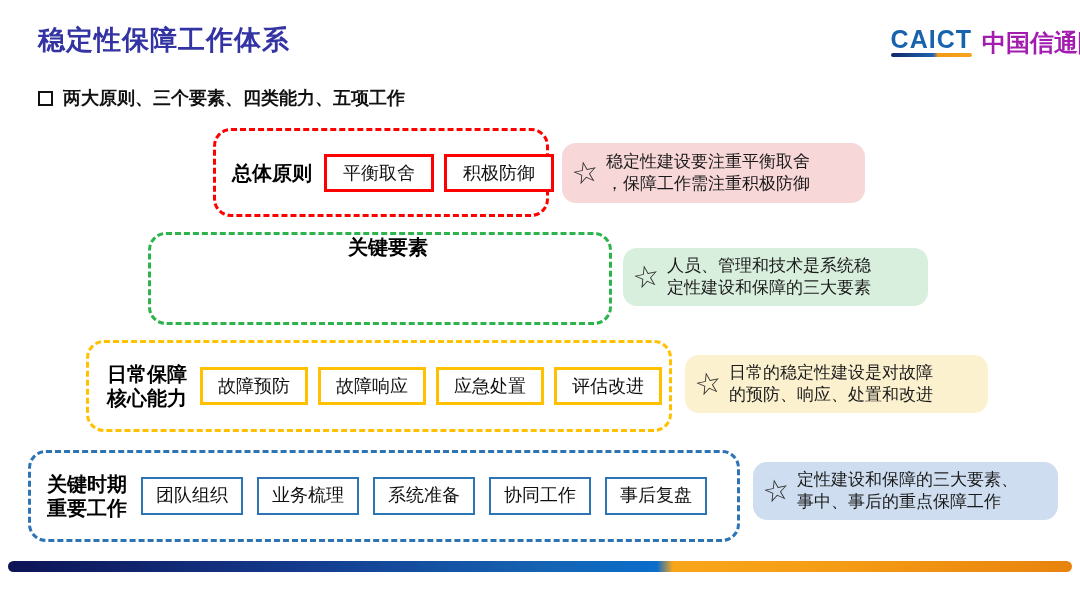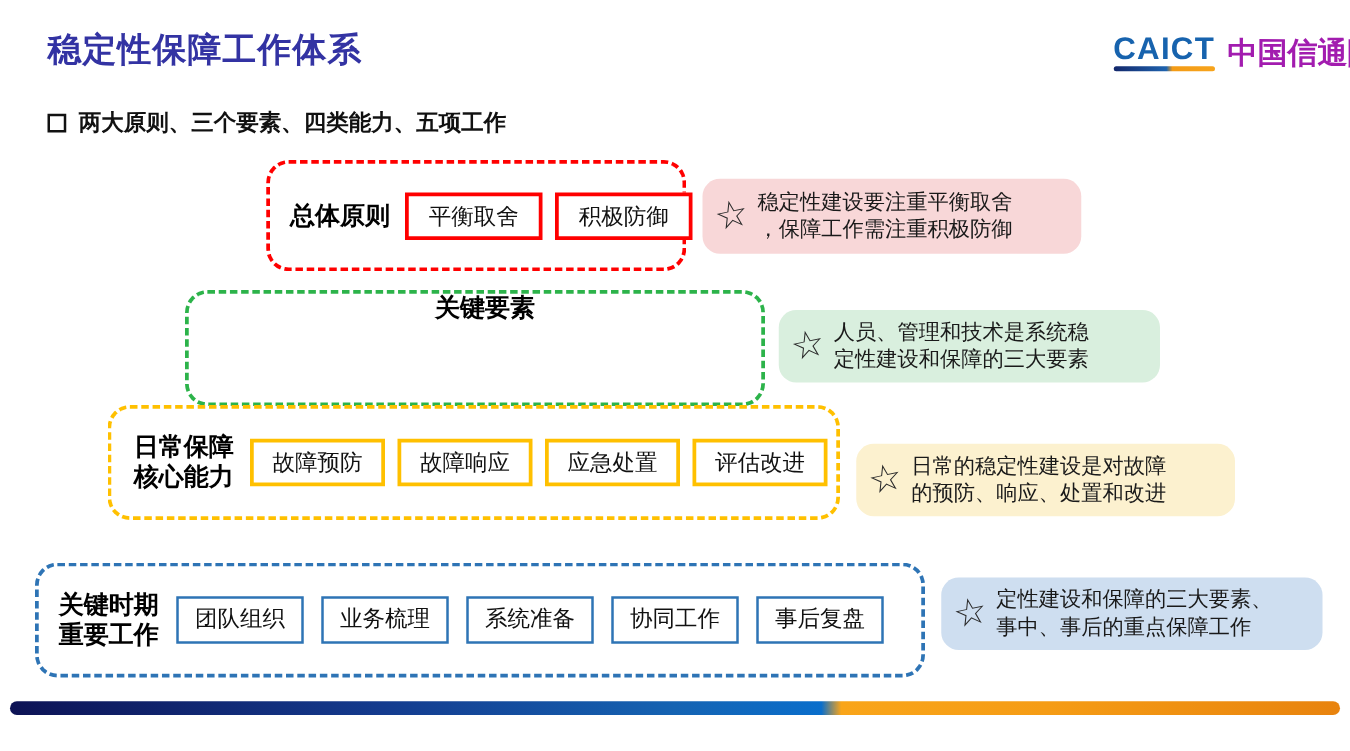--- a/index.html
+++ b/index.html
@@ -35,21 +35,21 @@
   }
   
   .g1{left:213px;top:128px;width:336px;height:89px;border:3px dashed #FF0000;padding-left:16px;}
   .g1 .gitems{column-gap:10px;}
   .g1 .gbox{border:3px solid #FF0000;width:110px;}
   
   .g2{left:148px;top:232px;width:464px;height:93px;border:3px dashed #2CB34A;padding-left:16px;column-gap:18px;flex-direction:column;}
   .g2 .gitems{column-gap:16px;}
   .g2 .gbox{border:3px solid #2CB34A;width:100px;}
   
-  .g3{left:86px;top:324px;width:586px;height:92px;border:3px dashed #FFC000;padding-left:18px;column-gap:13px;}
+  .g3{left:86px;top:340px;width:586px;height:92px;border:3px dashed #FFC000;padding-left:18px;column-gap:13px;}
   .g3 .gitems{column-gap:10px;}
   .g3 .gbox{border:3px solid #FFC000;width:108px;}
   
   .g4{left:28px;top:450px;width:712px;height:92px;border:3px dashed #2E74B5;padding-left:16px;column-gap:14px;}
   .g4 .gitems{column-gap:14px;}
   .g4 .gbox{border:2.5px solid #2E74B5;width:102px;}
 
   
   .note{
     position:absolute;border-radius:14px;display:flex;align-items:center;

